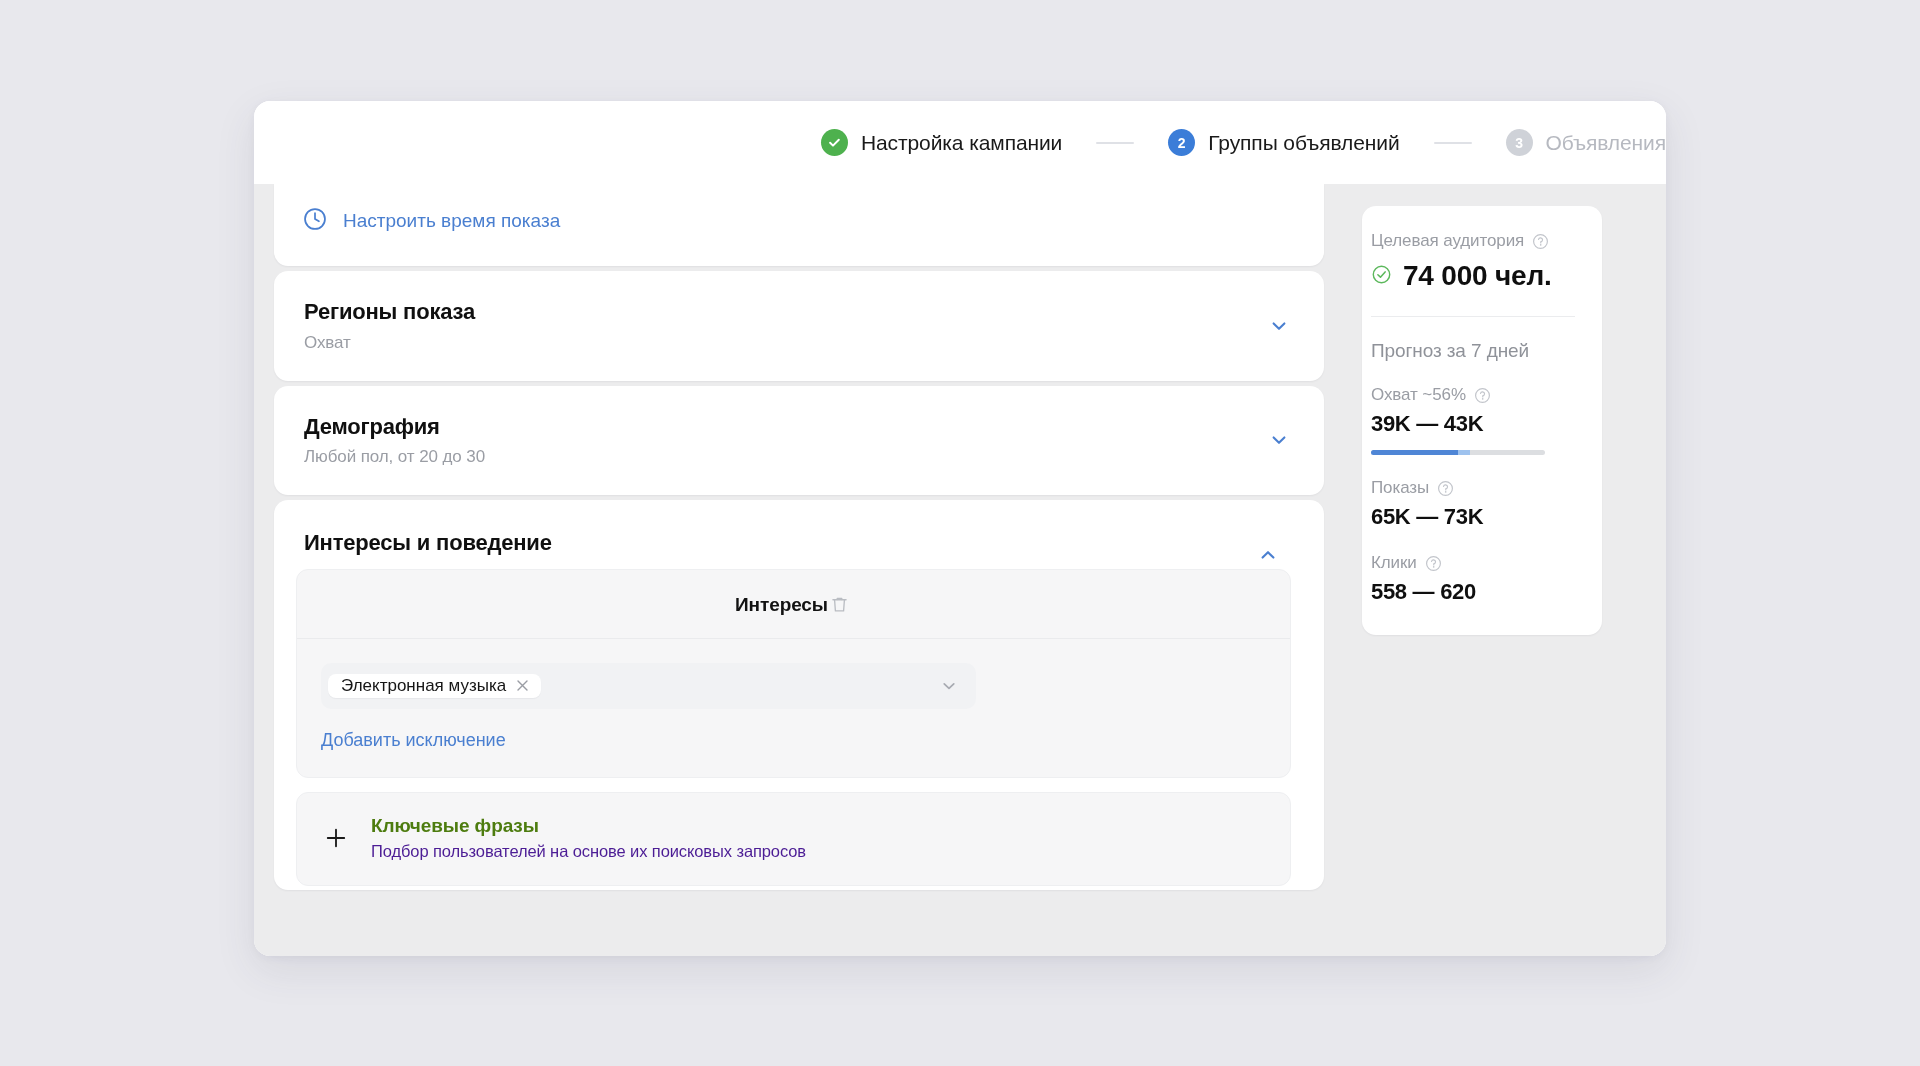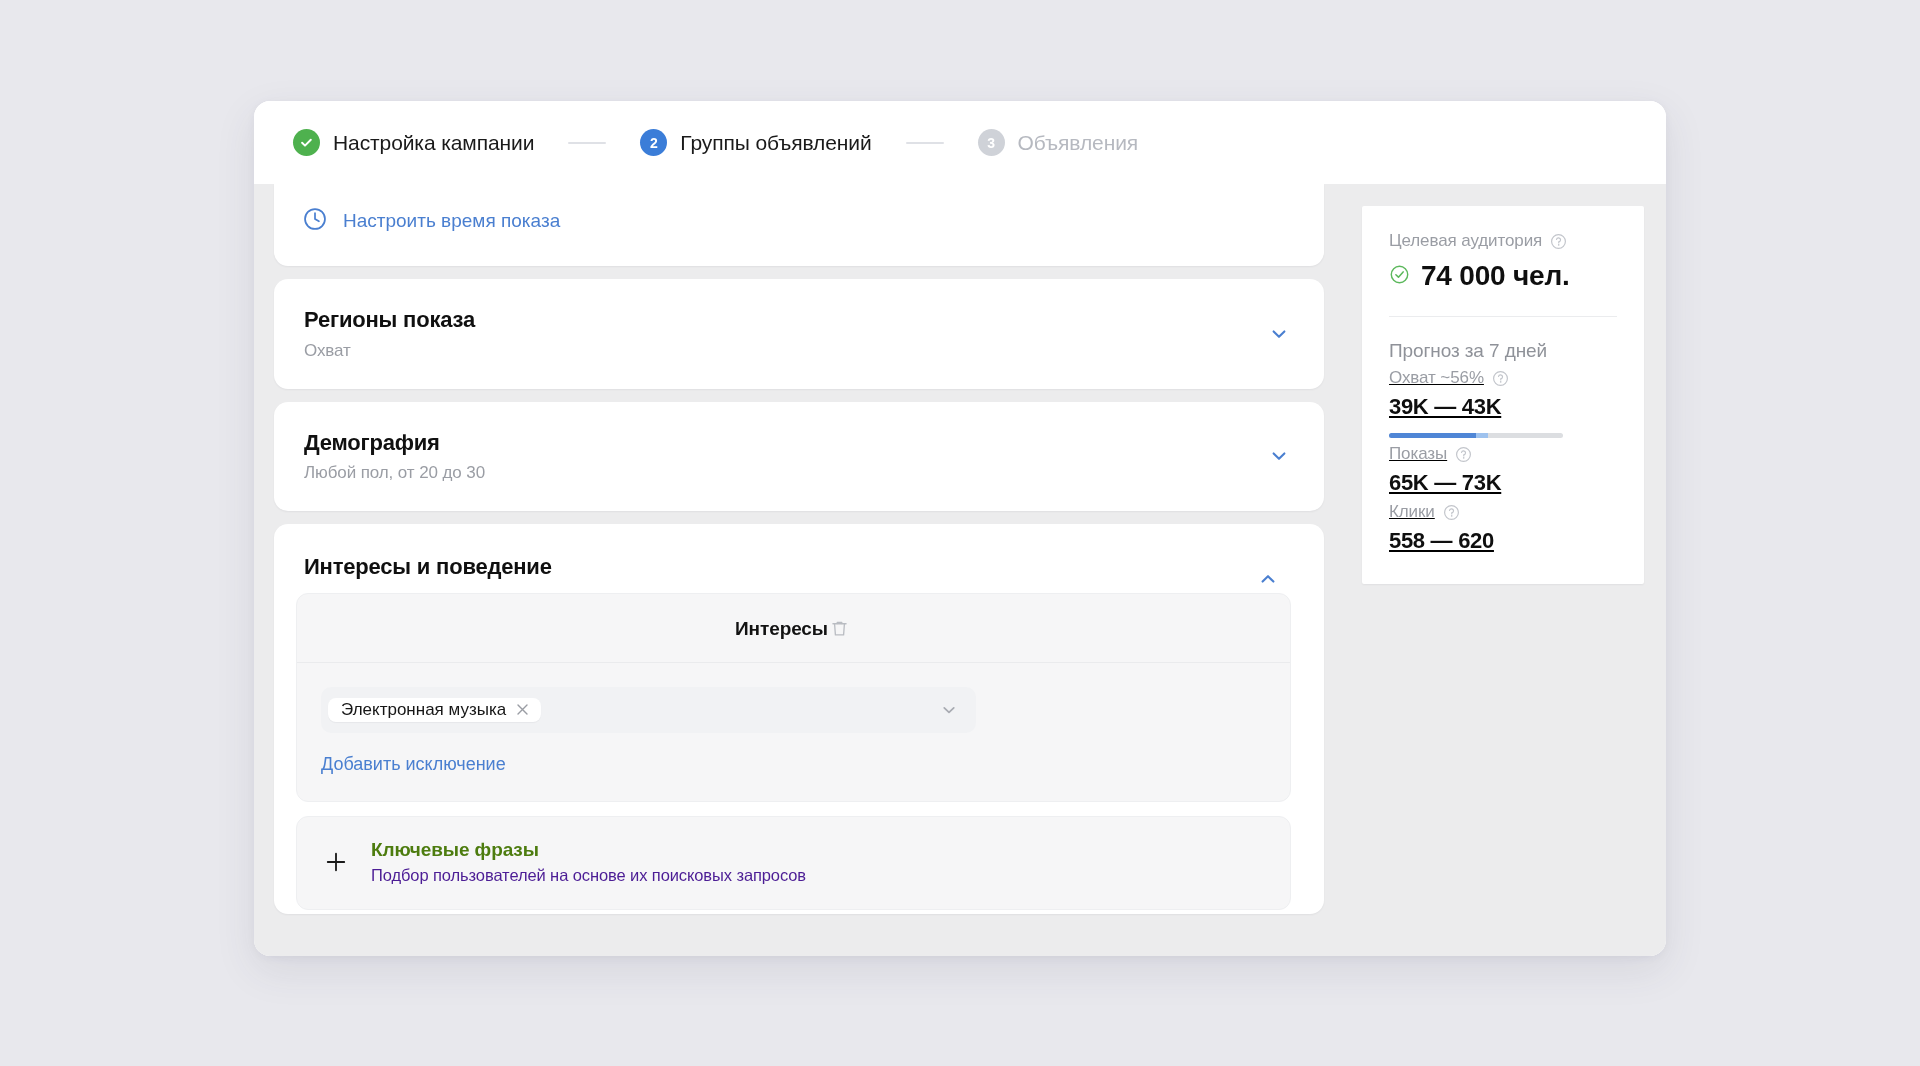--- a/index.html
+++ b/index.html
@@ -30,20 +30,21 @@
 
   
   .stepper {
     height: 83px;
     flex: 0 0 83px;
     background: #ffffff;
     display: flex;
     align-items: center;
     padding-left: 39px;
     gap: 16px;
+    justify-content: flex-end;
   }
   .step { display: flex; align-items: center; gap: 13px; }
   .step-badge {
     width: 27px; height: 27px;
     border-radius: 50%;
     display: flex; align-items: center; justify-content: center;
     font-size: 14px; font-weight: 700; color: #ffffff;
     flex: 0 0 27px;
   }
   .step-badge.done   { background: #4eb14e; }
@@ -72,21 +73,21 @@
     flex: 1 1 auto;
     background: #ececed;
     padding: 22px 18px 0 18px;
   }
 
   
   .card {
     background: #ffffff;
     border-radius: 14px;
     box-shadow: 0 1px 2px rgba(30,30,50,0.06);
-    margin-bottom: 13px;
+    margin-bottom: 5px;
   }
   .card.first {
     border-radius: 0 0 14px 14px;
     margin-top: 0;
     box-shadow: 0 1px 2px rgba(30,30,50,0.06);
   }
 
   .time-row {
     display: flex; align-items: center; gap: 15px;
     padding: 22px 28px 30px 28px;
@@ -178,41 +179,41 @@
     padding: 22px 24px 24px 26px;
     cursor: pointer;
   }
   .plus-icon { flex:0 0 26px; display:flex; align-items:center; justify-content:center;}
   .add-title { font-size: 19px; font-weight: 700; color: #4d7c0f; letter-spacing:-0.1px;}
   .add-sub { margin-top: 5px; font-size: 16.5px; color: #4c1d95; letter-spacing:-0.1px;}
 
   
   .side-card {
     background: #ffffff;
-    border-radius: 2px;
+    border-radius: 14px;
     box-shadow: 0 1px 2px rgba(30,30,50,0.06);
-    padding: 25px 27px 30px 27px;
-    width: 282px;
+    padding: 25px 27px 30px 9px;
+    width: 240px;
   }
   .side-label {
     font-size: 17px; color: #9a9da4; display: flex; align-items: center; gap: 8px;
     letter-spacing: -0.1px;
   }
   .audience-value {
     margin-top: 9px;
     display: flex; align-items: center; gap: 11px;
     font-size: 28px; font-weight: 700; color: #0f0f0f; letter-spacing: -0.2px;
   }
   .side-divider { height: 1px; background: #ebecee; margin: 24px 0 0 0; }
 
   .forecast-title {
     margin-top: 23px;
     font-size: 19px; color: #8f9299; letter-spacing: -0.1px;
   }
-  .metric { margin-top: 6px; text-decoration: underline; }
+  .metric { margin-top: 23px; }
   .metric-value {
     margin-top: 6px;
     font-size: 22px; font-weight: 700; color: #0f0f0f; letter-spacing: -0.3px;
   }
   .bar {
     margin-top: 13px;
     height: 5px; border-radius: 3px;
     background: #dcdee1;
     display: flex; overflow: hidden; width: 174px;
   }

